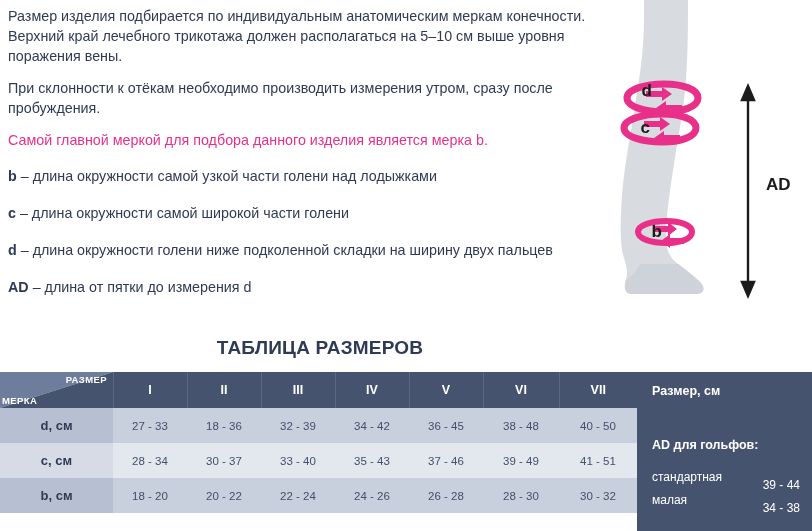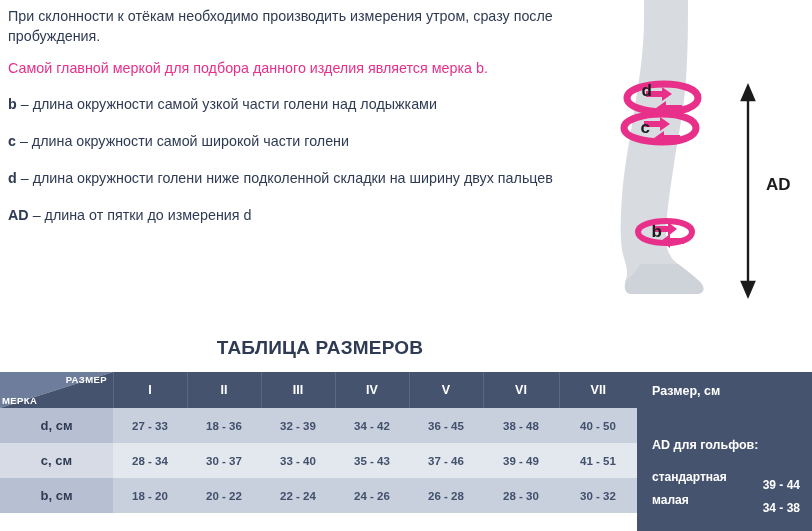--- a/index.html
+++ b/index.html
@@ -138,21 +138,20 @@
     text-align: center;
     vertical-align: middle;
     border-left: 1px solid #5c6880;
   }
   .size-table tbody td {
     height: 35px;
     text-align: center;
     vertical-align: middle;
     font-size: 11.5px;
     color: #41506b;
-    font-weight: bold;
   }
   .size-table tbody tr.odd td { background: #c8cfdd; }
   .size-table tbody tr.even td { background: #e3e7ee; }
   .size-table tbody td.row-head {
     font-weight: bold;
     font-size: 13px;
     color: #2f3b54;
     text-align: center;
   }
   .size-table tbody tr.odd td.row-head { background: #b7c0d2; }
@@ -180,21 +179,21 @@
     left: 15px;
     top: 66px;
     font-size: 12.5px;
     font-weight: bold;
   }
   .side-panel .sp-row {
     position: absolute;
     left: 15px;
     width: 152px;
     font-size: 12px;
-    font-weight: bold;
+    font-weight: normal;
   }
   .side-panel .sp-row .sp-name {
     display: inline-block;
   }
   .side-panel .sp-row .sp-val {
     position: absolute;
     right: 4px;
     top: 0;
     margin-top: 8px;
   }
@@ -203,20 +202,21 @@
 
   
   .fig-label {
     font-weight: bold;
   }
 </style>
 </head>
 <body>
 
 <div class="intro">
+  <p>Размер изделия подбирается по индивидуальным анатомическим меркам конечности. Верхний край лечебного трикотажа должен располагаться на 5–10 см выше уровня поражения вены.</p>
   <p>При склонности к отёкам необходимо производить измерения утром, сразу после пробуждения.</p>
   <p class="pink">Самой главной меркой для подбора данного изделия является мерка b.</p>
   <p class="def"><span class="lead">b</span><span> – длина окружности самой узкой части голени над лодыжками</span></p>
   <p class="def"><span class="lead">c</span><span> – длина окружности самой широкой части голени</span></p>
   <p class="def"><span class="lead">d</span><span> – длина окружности голени ниже подколенной складки на ширину двух пальцев</span></p>
   <p class="ad-def"><span class="lead">AD</span><span> – длина от пятки до измерения d</span></p>
 </div>
 
 <div class="leg-figure">
   <svg width="212" height="320" viewBox="0 0 212 320" xmlns="http://www.w3.org/2000/svg">

